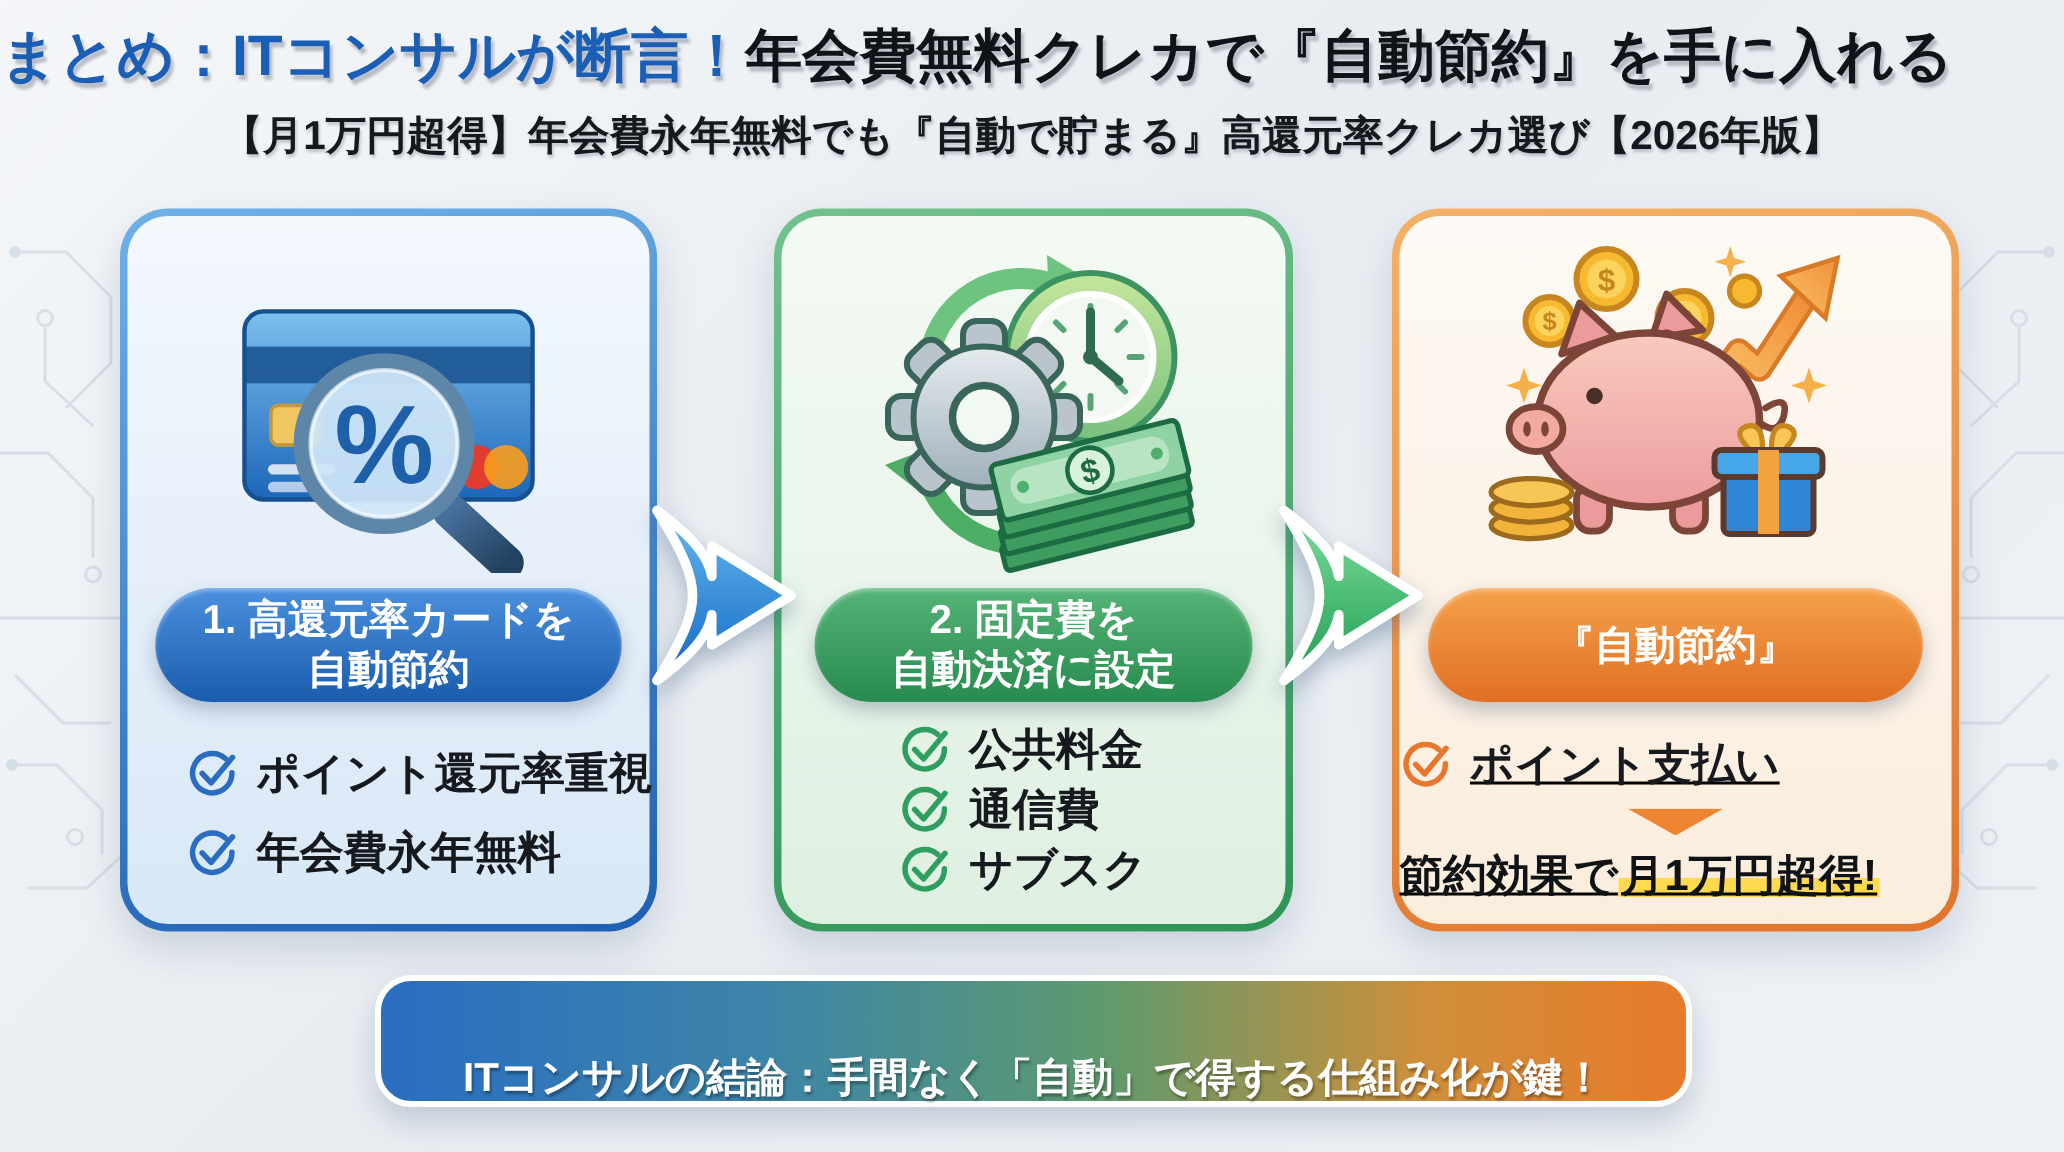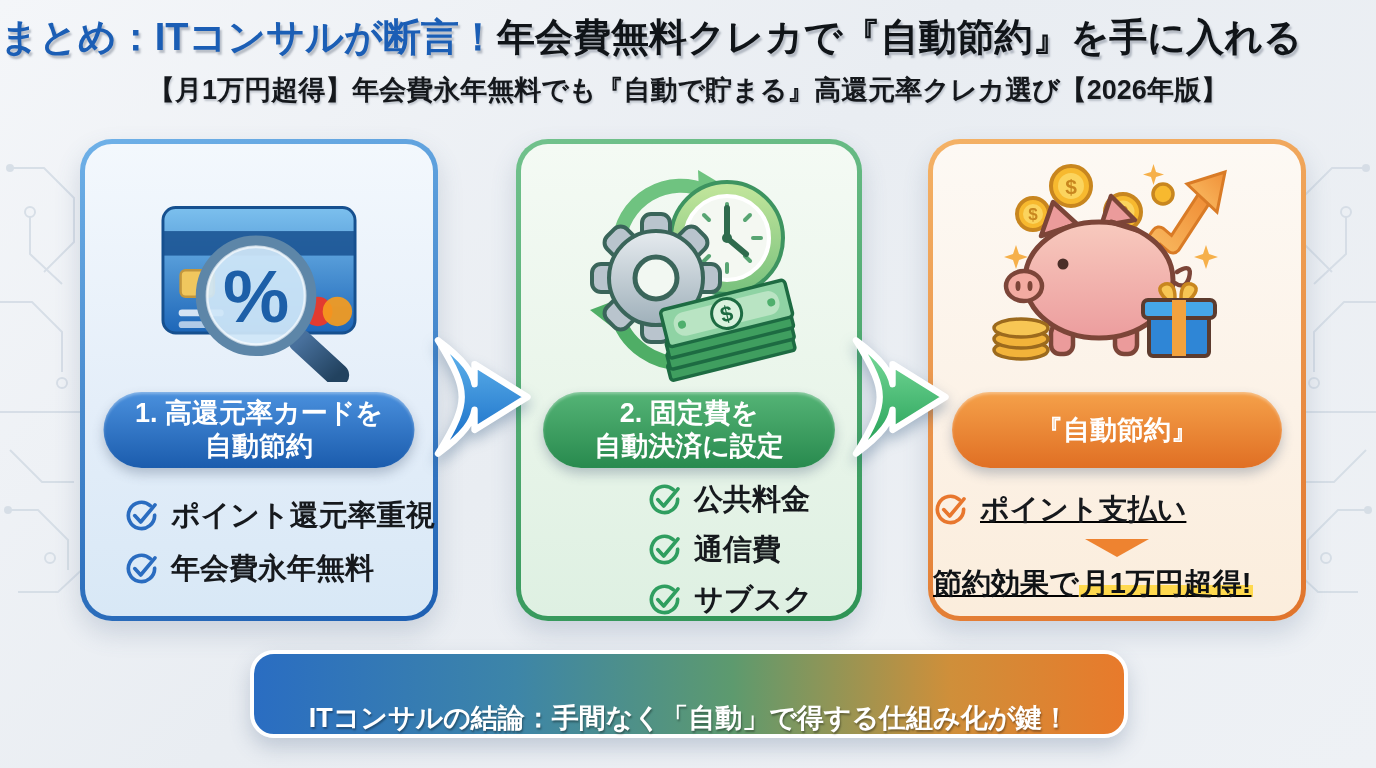--- a/index.html
+++ b/index.html
@@ -59,21 +59,21 @@
     color:#fff;font-weight:800;font-size:27px;line-height:33px;text-align:center;
     box-shadow:0 6px 12px rgba(60,80,110,.30), inset 0 2px 3px rgba(255,255,255,.35);
     white-space:nowrap;
   }
   .card1 .pill{width:311px;background:linear-gradient(180deg,#4a90dd,#1b5cad);}
   .card2 .pill{width:292px;background:linear-gradient(180deg,#55b476,#288a4e);}
   .card3 .pill{width:330px;background:linear-gradient(180deg,#f5a14a,#e06f24);}
 
   .checklist{position:absolute;left:0;right:0;display:flex;flex-direction:column;}
   .card1 .checklist{top:352px;padding-left:39px;gap:13px;}
-  .card2 .checklist{top:336px;align-items:flex-start;padding-left:78px;gap:10px;margin-left:48px;}
+  .card2 .checklist{top:336px;align-items:flex-start;padding-left:78px;}
   .card3 .checklist{top:346px;align-items:flex-start;text-decoration:underline;}
   .check-row{display:flex;align-items:center;gap:12px;}
   .check-row .txt{font-size:29px;font-weight:800;color:#16191d;white-space:nowrap;}
   .check-ic{width:35px;height:32px;flex:0 0 auto;}
 
   .down-tri{
     width:64px;height:18px;margin:9px auto 7px auto;
     clip-path:polygon(0 0,100% 0,50% 100%);
     background:#ee8330;
   }

